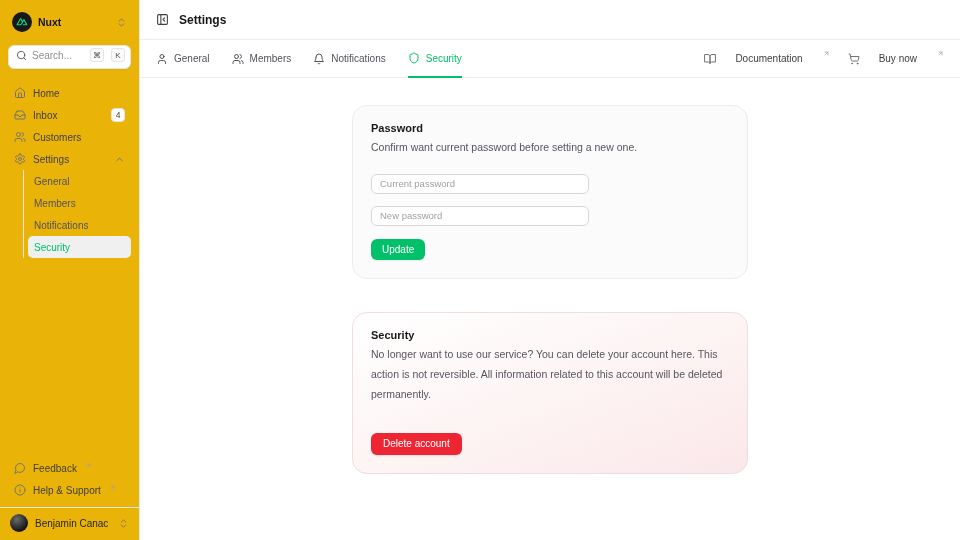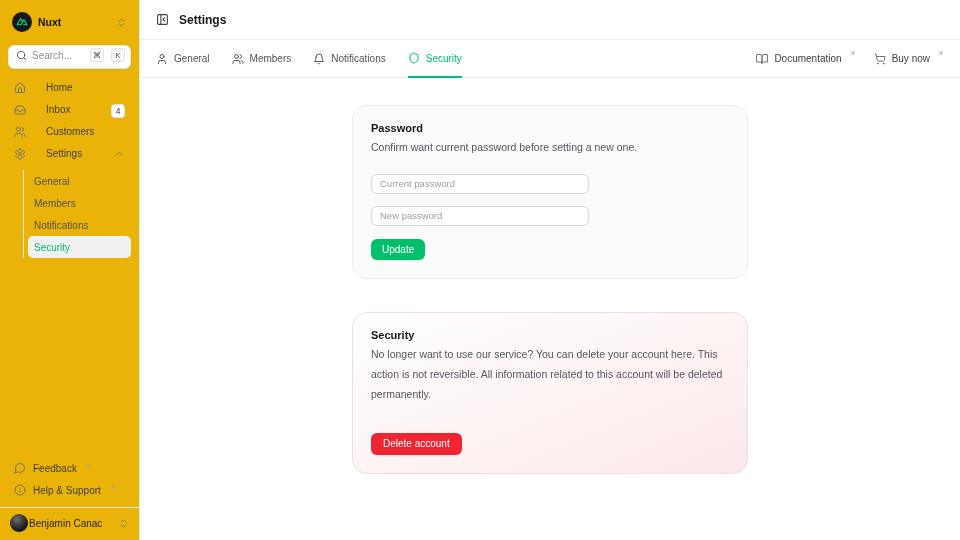--- a/index.html
+++ b/index.html
@@ -12,52 +12,52 @@
   .sb-top { padding:10px 8px 0; }
   .ws-row { display:flex; align-items:center; gap:6px; padding:2px 4px; height:24px; border-radius:5px; cursor:pointer; }
   .ws-logo { width:20px; height:20px; border-radius:50%; background:#18181b; display:flex; align-items:center; justify-content:center; }
   .ws-name { font-size:10.5px; font-weight:700; color:#171717; }
   .ws-row .chev { margin-left:auto; color:#737373; }
   .search { margin-top:11px; height:24px; background:#fff; border:1px solid #e5e5e5; border-radius:6px; display:flex; align-items:center; gap:5px; padding:0 5px 4px 7px; box-shadow:0 1px 2px rgba(0,0,0,.04); cursor:text; }
   .search-text { font-size:10px; color:#8d8d93; flex:1; }
   .kbd { width:14px; height:14px; border:1px solid #e5e5e5; background:#fafafa; border-radius:3px; font-size:8px; color:#52525b; display:flex; align-items:center; justify-content:center; }
   .kbd + .kbd { margin-left:2px; }
   .nav { margin-top:13px; display:flex; flex-direction:column; }
-  .nav-item { display:flex; gap:20px; height:22px; padding:0 6px; border-radius:5px; cursor:pointer; color:#404040; }
+  .nav-item { display:flex; align-items:center; gap:7px; height:22px; padding:0 6px; border-radius:5px; cursor:pointer; color:#404040; }
   .nav-item .ic { color:#737373; }
   .nav-label { font-size:10px; font-weight:500; }
   .badge { margin-left:auto; min-width:14px; height:14px; padding:0 3px; border:1px solid #e5e5e5; background:#fff; border-radius:4px; font-size:8.5px; color:#404040; display:flex; align-items:center; justify-content:center; }
   .nav-item .chev-up { margin-left:auto; color:#737373; }
   .submenu { margin-left:15px; border-left:1px solid #e5e5e5; padding-left:4px; display:flex; flex-direction:column; }
   .sub-item { display:flex; align-items:center; height:22px; padding:0 6px; border-radius:5px; font-size:10px; font-weight:500; color:#52525b; cursor:pointer; }
   .sub-item.active { background:#f0f0f0; color:#00c16a; }
   .sb-spacer { flex:1; }
   .sb-links { padding:0 8px 6px; }
   .sb-link { display:flex; align-items:center; gap:7px; height:22px; padding:0 6px; border-radius:5px; color:#404040; cursor:pointer; }
   .sb-link .ic { color:#737373; }
   .sb-link-label { font-size:10px; font-weight:500; }
   .ext { color:#a1a1aa; position:relative; top:-3px; margin-left:1px; }
   .sb-sep { border-top:1px solid #e8e8e8; }
-  .user-row { display:flex; align-items:center; gap:1px; padding:6px 10px 8px; cursor:pointer; }
+  .user-row { display:flex; align-items:center; gap:7px; padding:6px 10px 8px; cursor:pointer; }
   .avatar { width:18px; height:18px; border-radius:50%; background:radial-gradient(circle at 38% 30%, #6b6b6b, #141414 70%); }
   .user-name { font-size:10px; font-weight:500; color:#262626; }
   .user-row .chev { margin-left:auto; color:#737373; }
 
   
   .main { flex:1; display:flex; flex-direction:column; min-width:0; }
   .m-header { height:40px; border-bottom:1px solid #ededed; display:flex; align-items:center; gap:10px; padding:0 16px; flex:none; }
   .toggle-btn { color:#404040; background:none; border:none; cursor:pointer; display:flex; }
   .m-title { font-size:12px; font-weight:700; color:#171717; }
   .m-tabbar { height:38px; border-bottom:1px solid #ededed; display:flex; align-items:stretch; padding:0 16px; flex:none; }
   .tabs { display:flex; gap:22px; }
   .tab { display:flex; align-items:center; gap:6px; font-size:10px; font-weight:500; color:#52525b; cursor:pointer; }
   .tab.active { color:#00c16a; border-bottom:2px solid #00c16a; margin-bottom:-1px; }
   .tb-spacer { flex:1; }
   .top-links { display:flex; align-items:center; gap:18px; }
-  .top-link { display:flex; gap:6px; font-size:10px; font-weight:500; color:#404040; cursor:pointer; }
+  .top-link { display:flex; gap:19px; font-size:10px; font-weight:500; color:#404040; cursor:pointer; }
   .top-link .ic { color:#737373; }
 
   .m-content { flex:1; background:#fff; overflow:auto; display:flex; flex-direction:column; align-items:center; padding-top:27px; }
   .card { width:396px; border-radius:15px; padding:16px 18px 18px; }
   .card-password { background:#fbfbfb; border:1px solid #ececec; }
   .card-account { margin-top:33px; background:linear-gradient(to top left, #fbe7e9 0%, #fdf3f3 45%, #ffffff 100%); border:1px solid #f0dddf; }
   .card-title { font-size:11px; font-weight:700; color:#171717; }
   .card-desc { font-size:10.5px; color:#55555e; line-height:1.9; margin-top:4px; }
   .pw-input { display:block; width:218px; height:20px; border:1px solid #d6d6d6; border-radius:6px; background:#fff; padding:0 8px; font-family:"Liberation Sans", sans-serif; font-size:9.5px; color:#171717; outline:none; }
   .pw-input::placeholder { color:#9f9fa5; }

